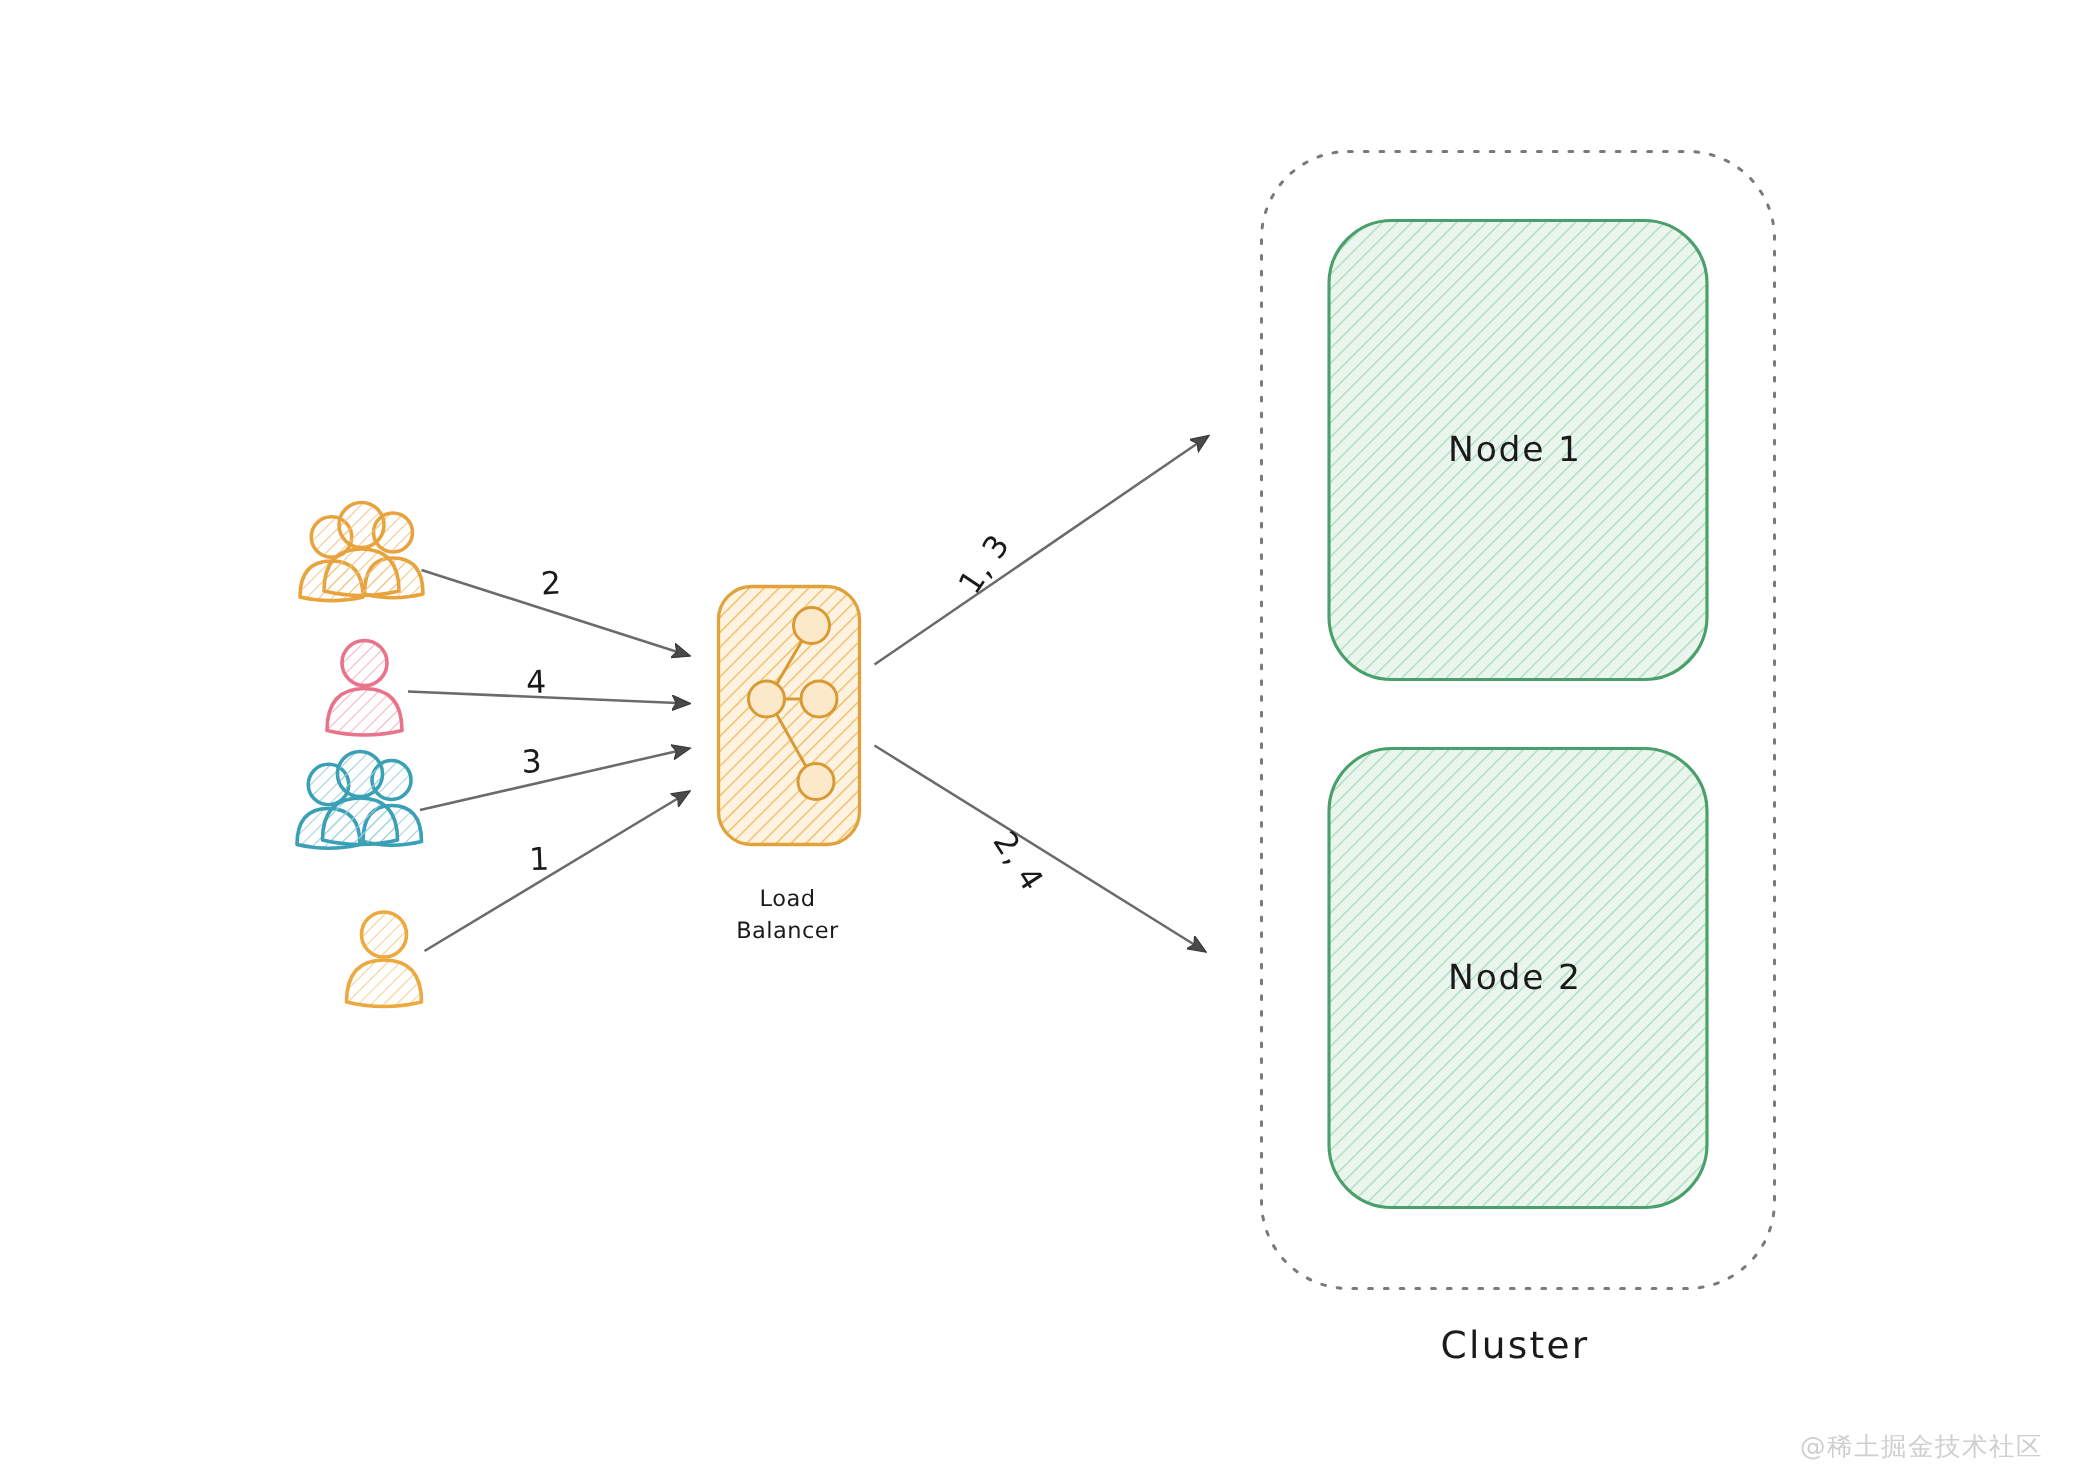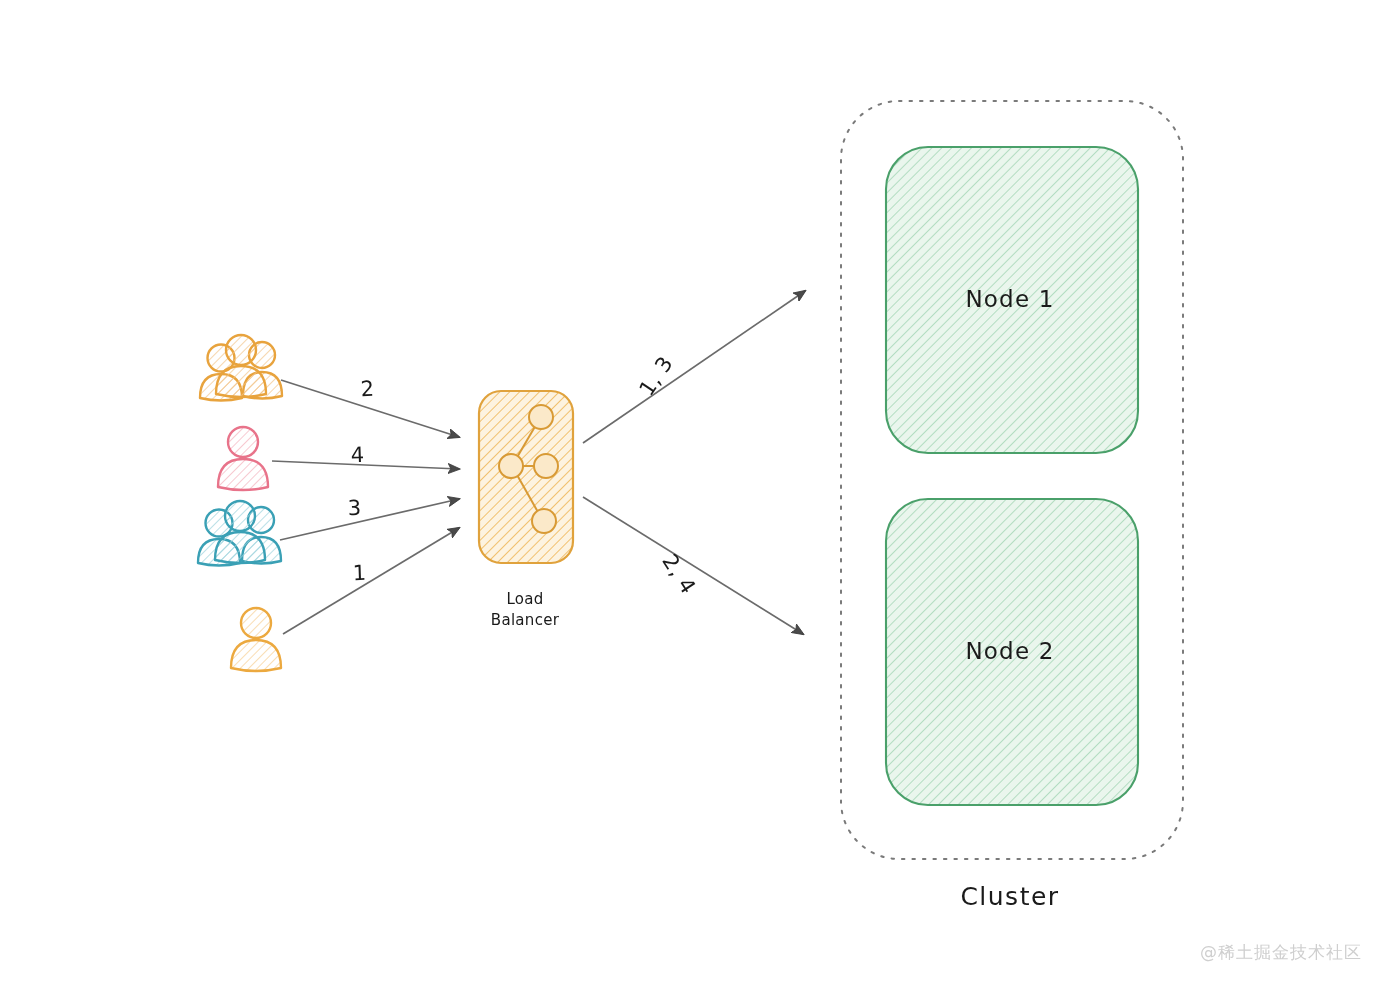--- a/index.html
+++ b/index.html
@@ -36,21 +36,21 @@
     font-size: 15px;
     letter-spacing: 0.3px;
   }
   .cluster-label {
     font-size: 25px;
     letter-spacing: 1.5px;
   }
   .watermark {
     position: absolute;
     right: 22px;
-    bottom: 22px;
+    bottom: 10px;
     font-size: 17px;
     color: #cfcfcf;
     font-family: "DejaVu Sans", sans-serif;
     letter-spacing: 1px;
     user-select: none;
   }
 </style>
 </head>
 <body>
 

